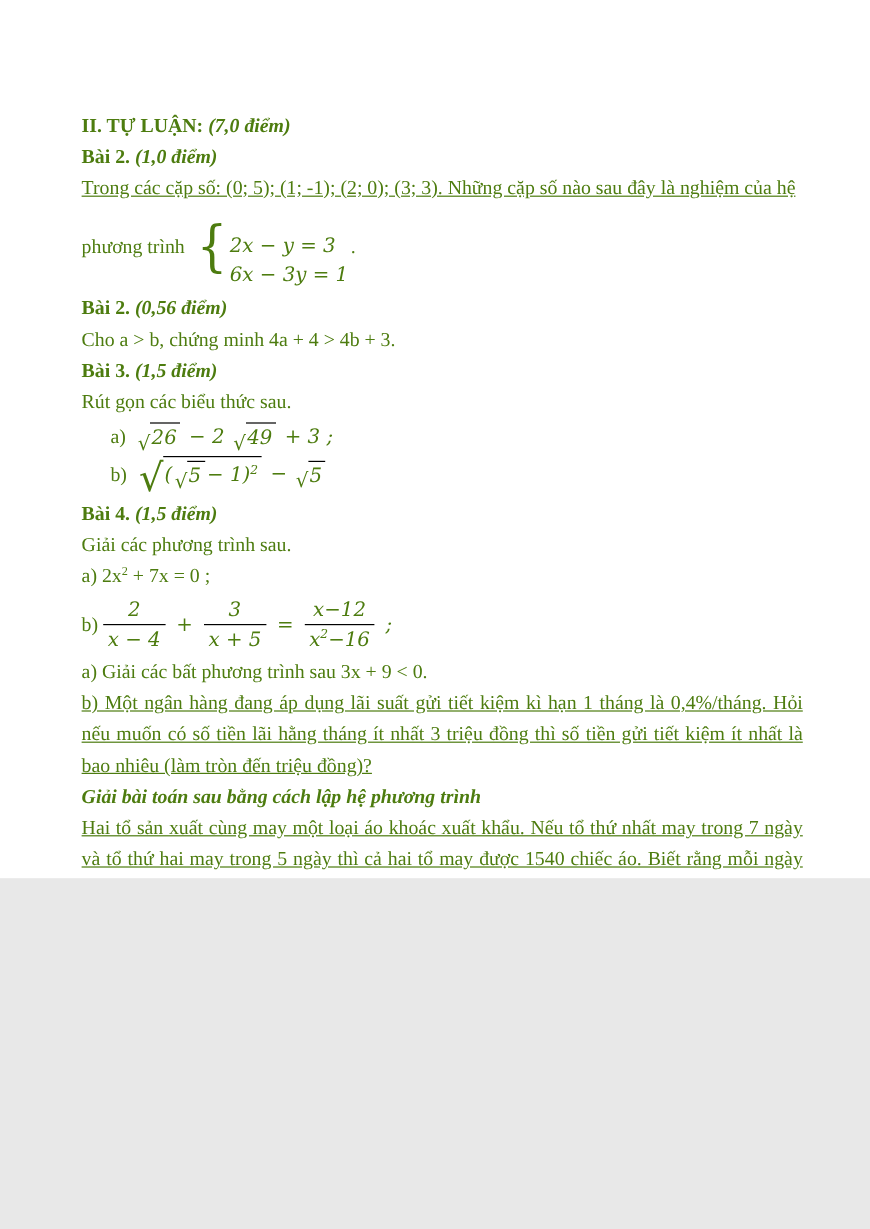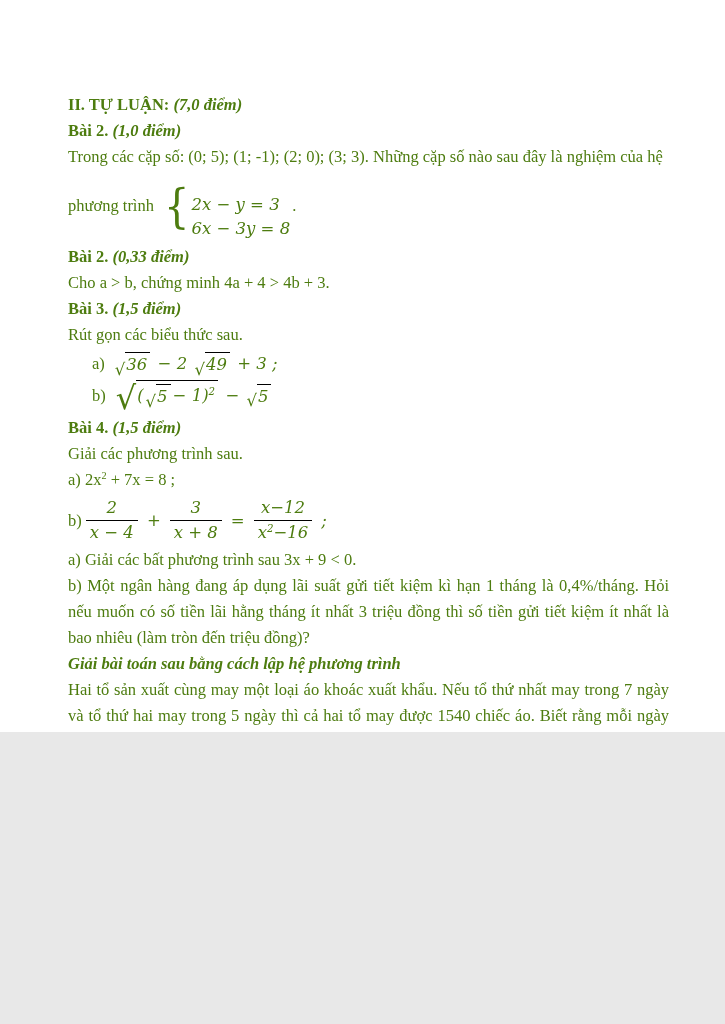--- a/index.html
+++ b/index.html
@@ -5,21 +5,21 @@
   html,body { margin:0; padding:0; background:#e8e8e8; }
   .page {
     position:relative; width:725px; height:732px; background:#ffffff;
     font-family:"Liberation Serif", serif; font-size:16.5px; line-height:26px; color:#4d7c0f;
     overflow:hidden; margin:0 auto;
   }
   .content { position:absolute; left:68px; top:92px; width:601px; }
   p { margin:0; }
   .b { font-weight:bold; }
   .bi { font-weight:bold; font-style:italic; }
-  .just { text-align:justify; }
+  .just { text-align:justify;text-decoration:underline; }
   .indent { padding-left:24px; }
   .math { font-family:"DejaVu Serif", serif; font-style:italic; }
   sup.sp { font-size:0.62em; vertical-align:0.6em; line-height:0; }
 
   
   .sysrow { display:flex; align-items:center; margin:1px 0 3px 0; }
   .brace { font-family:"DejaVu Serif", serif; font-style:normal; font-size:40px;
            line-height:1; transform:scaleY(1.15); margin:0 2px 0 10px; font-weight:400; }
   .eqcol { display:flex; flex-direction:column;margin-top:22px; }
   .eqcol span { line-height:24px; }
@@ -59,43 +59,43 @@
     <p>
       <span class="b">Bài 2.</span>
       <span class="bi">(1,0 điểm)</span>
     </p>
     <p class="just">Trong các cặp số: (0; 5); (1; -1); (2; 0); (3; 3).  Những cặp số nào sau đây là nghiệm của hệ</p>
     <div class="sysrow">
       <span>phương trình</span>
       <span class="brace">{</span>
       <span class="eqcol math">
         <span>2x − y = 3</span>
-        <span>6x − 3y = 8</span>
+        <span>6x − 3y = 1</span>
       </span>
       <span class="sysdot">.</span>
     </div>
 
     <p>
       <span class="b">Bài 2.</span>
-      <span class="bi">(0,33 điểm)</span>
+      <span class="bi">(0,56 điểm)</span>
     </p>
     <p>Cho a &gt; b, chứng minh 4a + 4 &gt; 4b + 3.</p>
 
     <p>
       <span class="b">Bài 3.</span>
       <span class="bi">(1,5 điểm)</span>
     </p>
     <p>Rút gọn các biểu thức sau.</p>
 
     <div class="mline indent">
       <span class="mk">a)</span>
       <span class="math">
         <span class="sqrt">
             <span class="rsign">√</span>
-            <span class="rad">36</span>
+            <span class="rad">26</span>
           </span>
         <span>− 2</span>
         <span class="sqrt">
             <span class="rsign">√</span>
             <span class="rad">49</span>
           </span>
         <span>+ 3 ;</span>
       </span>
     </div>
 
@@ -118,35 +118,35 @@
     </div>
 
     <p>
       <span class="b">Bài 4.</span>
       <span class="bi">(1,5 điểm)</span>
     </p>
     <p>Giải các phương trình sau.</p>
     <p>
       <span>a)</span>
       <span>
-        <span>2x</span><sup class="sp">2</sup><span> + 7x = 8 ;</span>
+        <span>2x</span><sup class="sp">2</sup><span> + 7x = 0 ;</span>
       </span>
     </p>
 
     <div class="frow">
       <span class="mk">b)</span>
       <span class="math" style="display:inline-flex;align-items:center;">
         <span class="frac">
             <span class="num">2</span>
             <span class="den">x − 4</span>
           </span>
         <span class="fop">+</span>
         <span class="frac">
             <span class="num">3</span>
-            <span class="den">x + 8</span>
+            <span class="den">x + 5</span>
           </span>
         <span class="fop">=</span>
         <span class="frac">
             <span class="num">x−12</span>
             <span class="den"><span>x</span><sup class="sp">2</sup><span>−16</span></span>
           </span>
         <span class="fop">;</span>
       </span>
     </div>
 

